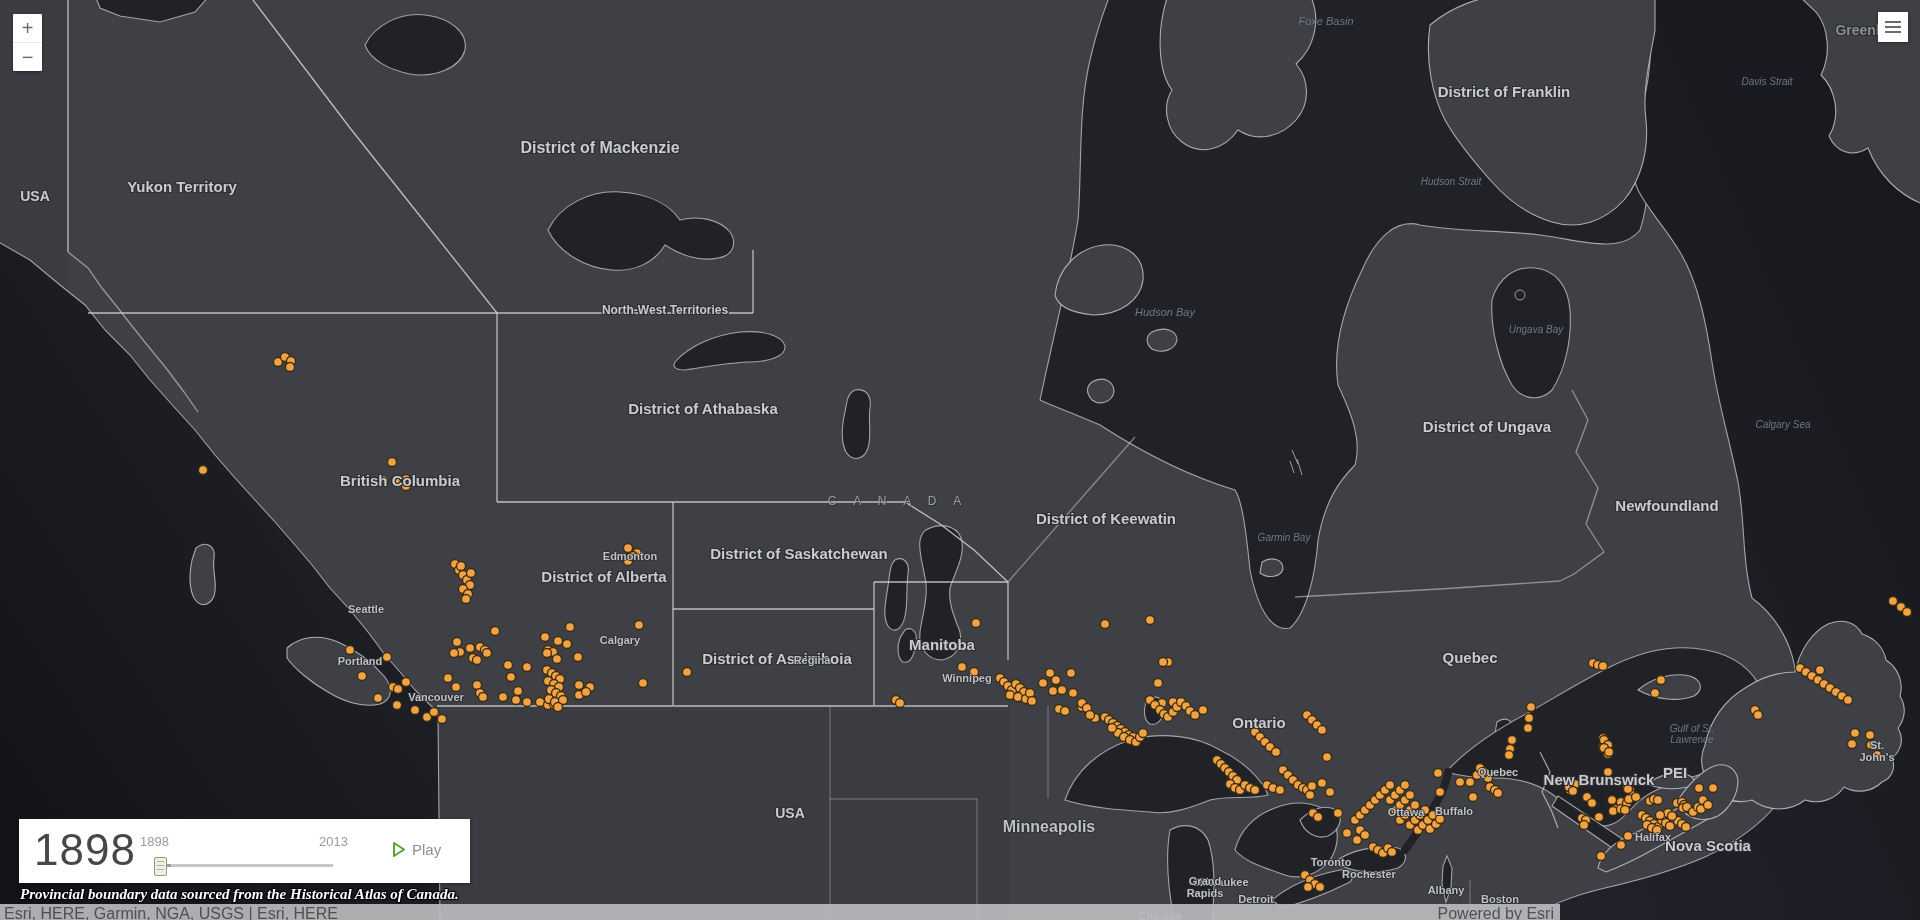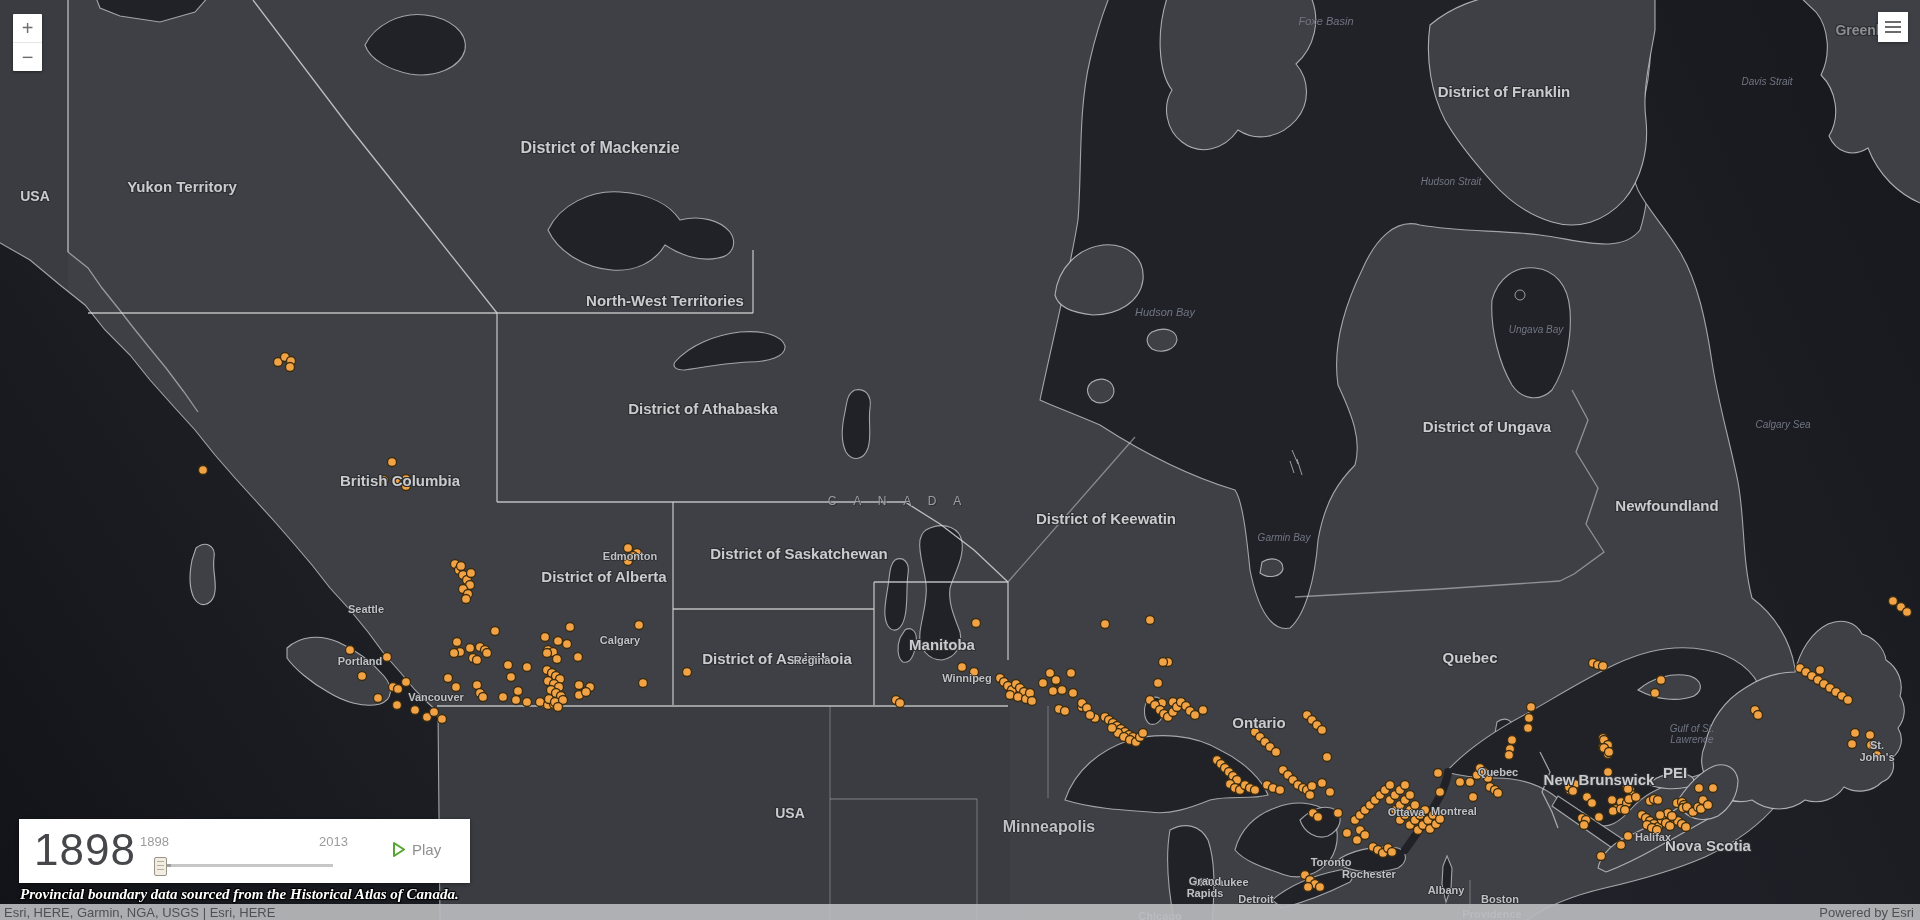--- a/index.html
+++ b/index.html
@@ -38,22 +38,22 @@
   #handle{position:absolute;left:135px;top:38px;width:11px;height:17px;background:#f1ede3;
     border:1px solid #9a9487;border-radius:2px;cursor:pointer;}
   #handle i{display:block;height:1px;background:#b6af9e;margin:3px 2px 0 2px;}
   #playbtn{position:absolute;left:374px;top:22px;display:flex;align-items:center;cursor:pointer;}
   #playbtn svg{margin-right:7px;}
   #playlabel{font-size:15px;color:#8f8f8f;}
   
   #caption{position:absolute;left:20px;top:886px;z-index:24;
     font-family:"Liberation Serif",serif;font-style:italic;font-weight:bold;font-size:15px;color:#fff;
     text-shadow:1px 1px 1px #000,-1px -1px 1px #000,1px -1px 1px #000,-1px 1px 1px #000;}
-  #attrbar{position:absolute;left:0;top:904px;width:1920px;height:16px;
-    background:rgba(186,187,189,.92);z-index:23;font-size:13px;color:#4f5053;}
+  #attrbar{position:absolute;left:0;top:904px;width:1560px;height:16px;
+    background:rgba(186,187,189,.92);z-index:23;font-size:16px;color:#4f5053;}
   #attr-left{position:absolute;left:4px;top:1px;}
   #attr-right{position:absolute;right:6px;top:1px;}
 </style>
 </head>
 <body>
 
 <div id="stage">
 
   <svg id="map-svg" width="1920" height="920" viewBox="0 0 1920 920">
     <defs>
@@ -508,21 +508,21 @@
         <circle cx="1907" cy="612" r="4.5" fill="#F1A244" stroke="#3a2c10" stroke-width="1.3"></circle>
         <circle cx="1755" cy="710" r="4.5" fill="#F1A244" stroke="#3a2c10" stroke-width="1.3"></circle>
         <circle cx="1758" cy="715" r="4.5" fill="#F1A244" stroke="#3a2c10" stroke-width="1.3"></circle>
       </g>
   </svg>
 
   <div id="labels">
       <div class="lbl region" style="left: 600px; top: 148px; font-size: 16px;">District of Mackenzie</div>
       <div class="lbl region" style="left: 1504px; top: 91px; font-size: 15px; text-align: right;">District of Franklin</div>
       <div class="lbl region" style="left: 182px; top: 186px; font-size: 15px;">Yukon Territory</div>
-      <div class="lbl region" style="left: 665px; top: 300px; font-size: 15px;">North-West Territories</div>
+      <div class="lbl region" style="left: 665px; top: 310px; font-size: 12px;">North-West Territories</div>
       <div class="lbl region" style="left: 703px; top: 408px; font-size: 15px;">District of Athabaska</div>
       <div class="lbl region" style="left: 1106px; top: 510px; font-size: 15px; margin-top: 8px;">District of Keewatin</div>
       <div class="lbl region" style="left: 1487px; top: 426px; font-size: 15px;">District of Ungava</div>
       <div class="lbl region" style="left: 799px; top: 553px; font-size: 15px;">District of Saskatchewan</div>
       <div class="lbl region" style="left: 604px; top: 576px; font-size: 15px;">District of Alberta</div>
       <div class="lbl region" style="left: 777px; top: 658px; font-size: 15px;">District of Assiniboia</div>
       <div class="lbl region" style="left: 400px; top: 480px; font-size: 15px;">British Columbia</div>
       <div class="lbl region" style="left: 942px; top: 644px; font-size: 15px;">Manitoba</div>
       <div class="lbl region" style="left: 1259px; top: 722px; font-size: 15px;">Ontario</div>
       <div class="lbl region" style="left: 1470px; top: 657px; font-size: 15px;">Quebec</div>
@@ -555,21 +555,21 @@
 Rapids</div>
       <div class="lbl city" style="left: 1160px; top: 916px; font-size: 11px;">Chicago</div>
       <div class="lbl city" style="left: 1256px; top: 899px; font-size: 11px;">Detroit</div>
       <div class="lbl city" style="left: 1331px; top: 862px; font-size: 11px;">Toronto</div>
       <div class="lbl city" style="left: 1369px; top: 874px; font-size: 11px;">Rochester</div>
       <div class="lbl city" style="left: 1339px; top: 927px; font-size: 11px;">Buffalo</div>
       <div class="lbl city" style="left: 1446px; top: 890px; font-size: 11px;">Albany</div>
       <div class="lbl city" style="left: 1500px; top: 899px; font-size: 11px;">Boston</div>
       <div class="lbl city" style="left: 1492px; top: 914px; font-size: 11px;">Providence</div>
       <div class="lbl city" style="left: 1406px; top: 812px; font-size: 11px;">Ottawa</div>
-      <div class="lbl city" style="left: 1454px; top: 811px; font-size: 11px;">Montreal</div>
+      <div class="lbl city" style="left: 1454px; top: 811px; font-size: 11px;">Buffalo</div>
       <div class="lbl city" style="left: 1498px; top: 772px; font-size: 11px;">Quebec</div>
       <div class="lbl city" style="left: 1653px; top: 837px; font-size: 11px;">Halifax</div>
       <div class="lbl city" style="left: 1877px; top: 751px; font-size: 11px;">St. John's</div>
       <div class="lbl canada" style="left: 898px; top: 501px; font-size: 12px;">C A N A D A</div>
     </div>
 
   <div id="zoomctl">
     <div class="zbtn">+</div>
     <div class="zbtn">−</div>
   </div>

